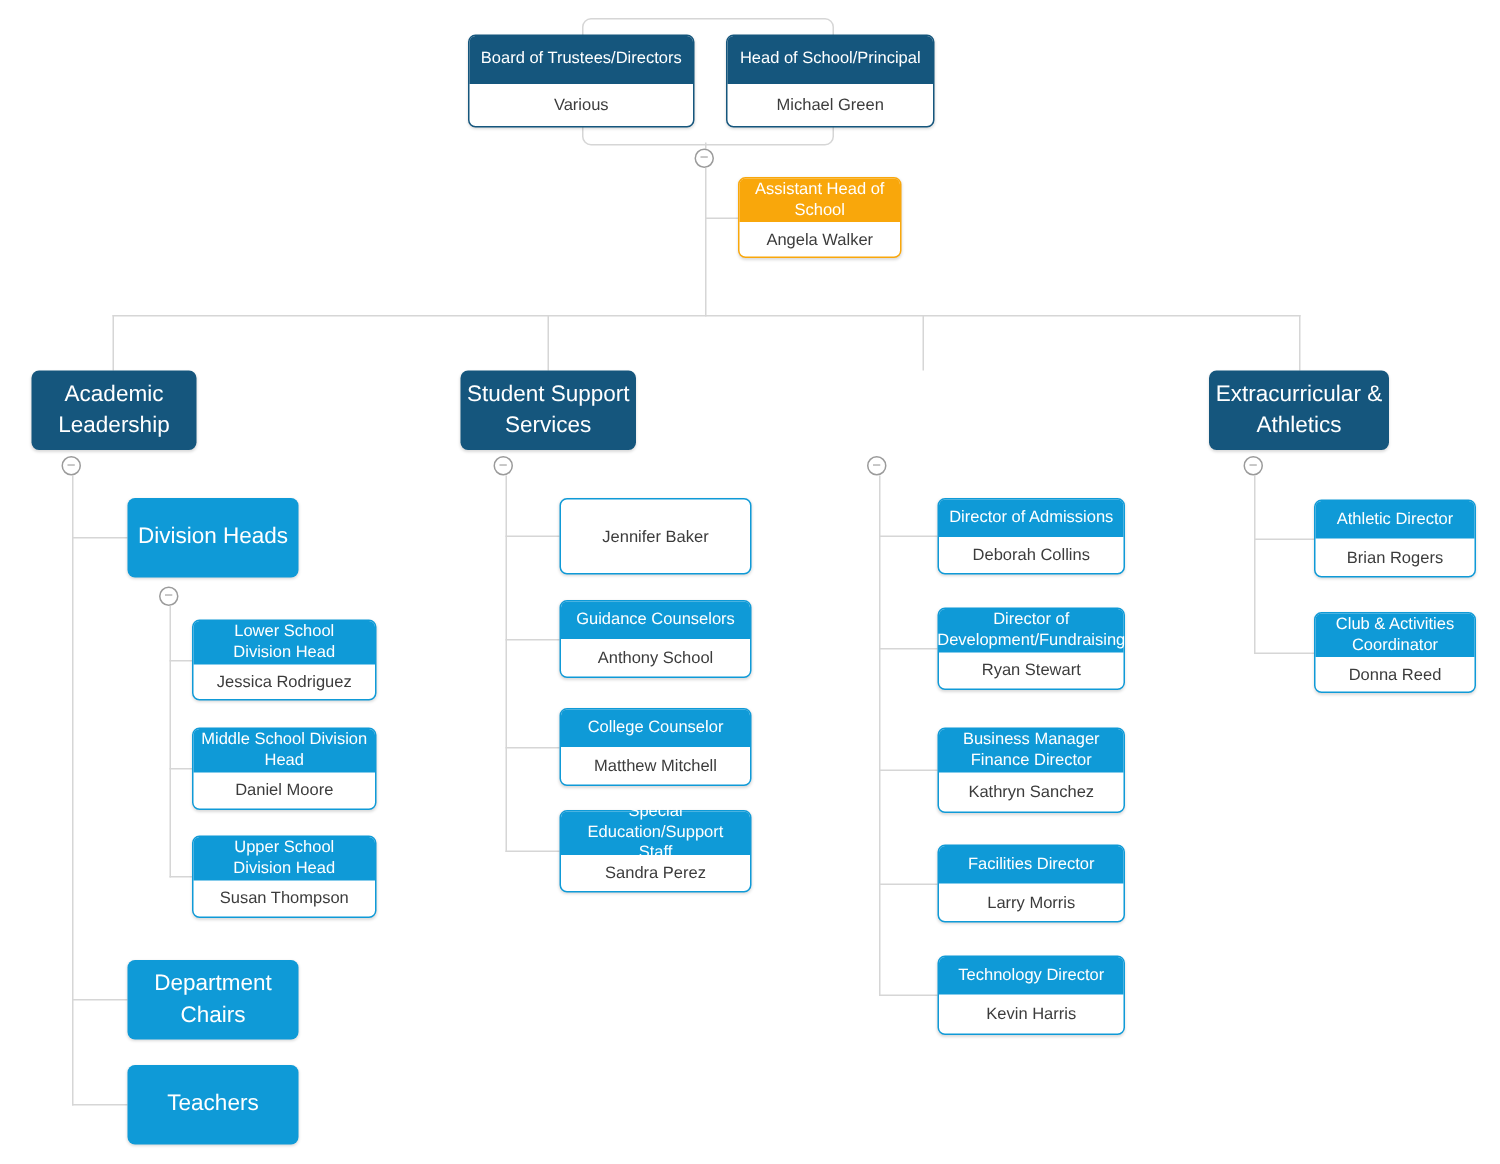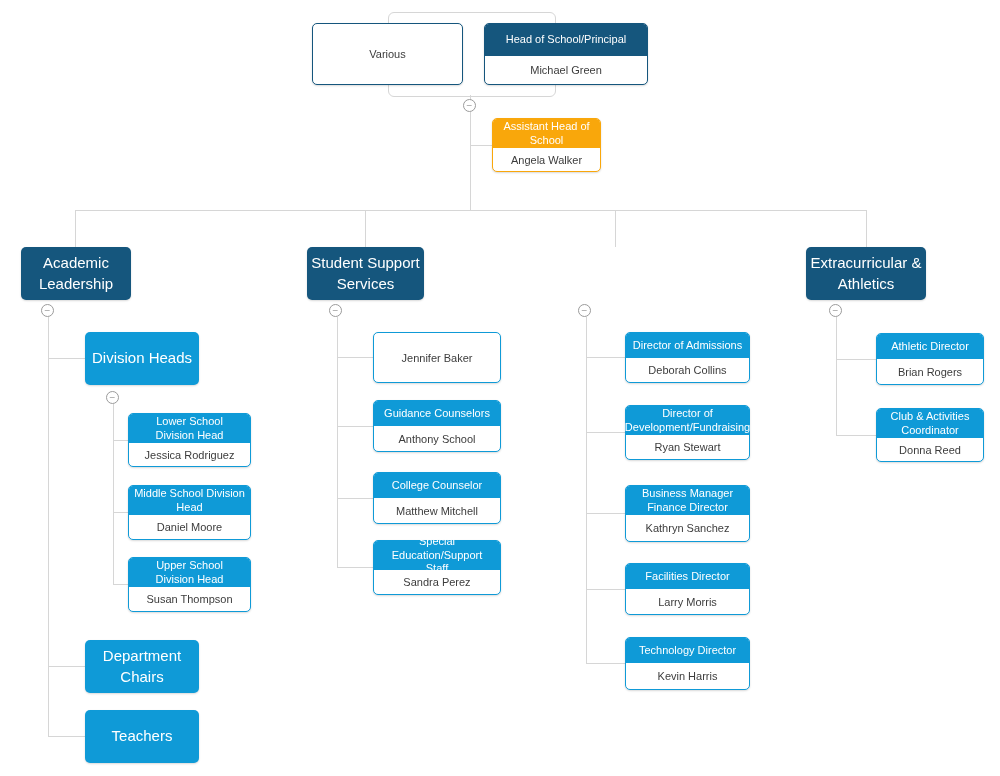--- a/index.html
+++ b/index.html
@@ -67,23 +67,24 @@
   <div class="frame" style="left:388px;top:12px;width:166px;height:83px"></div>
 
   <div class="minus" style="left:463px;top:99px">−</div>
   <div class="minus" style="left:41px;top:304px">−</div>
   <div class="minus" style="left:329px;top:304px">−</div>
   <div class="minus" style="left:578px;top:304px">−</div>
   <div class="minus" style="left:829px;top:304px">−</div>
   <div class="minus" style="left:106px;top:391px">−</div>
 
   <div class="card navy" style="left:312px;top:23px;width:151px;height:62px">
+    <div class="hdr" style="height:32px">Board of Trustees/Directors</div>
     <div class="body">Various</div>
   </div>
-  <div class="card navy" style="left:484px;top:23px;width:164px;height:62px">
+  <div class="card navy" style="left:484px;top:23px;width:139px;height:62px">
     <div class="hdr" style="height:32px">Head of School/Principal</div>
     <div class="body">Michael Green</div>
   </div>
 
   <div class="card orange" style="left:492px;top:118px;width:109px;height:54px">
     <div class="hdr h2" style="height:29px">Assistant Head of
 School</div>
     <div class="body">Angela Walker</div>
   </div>
 

